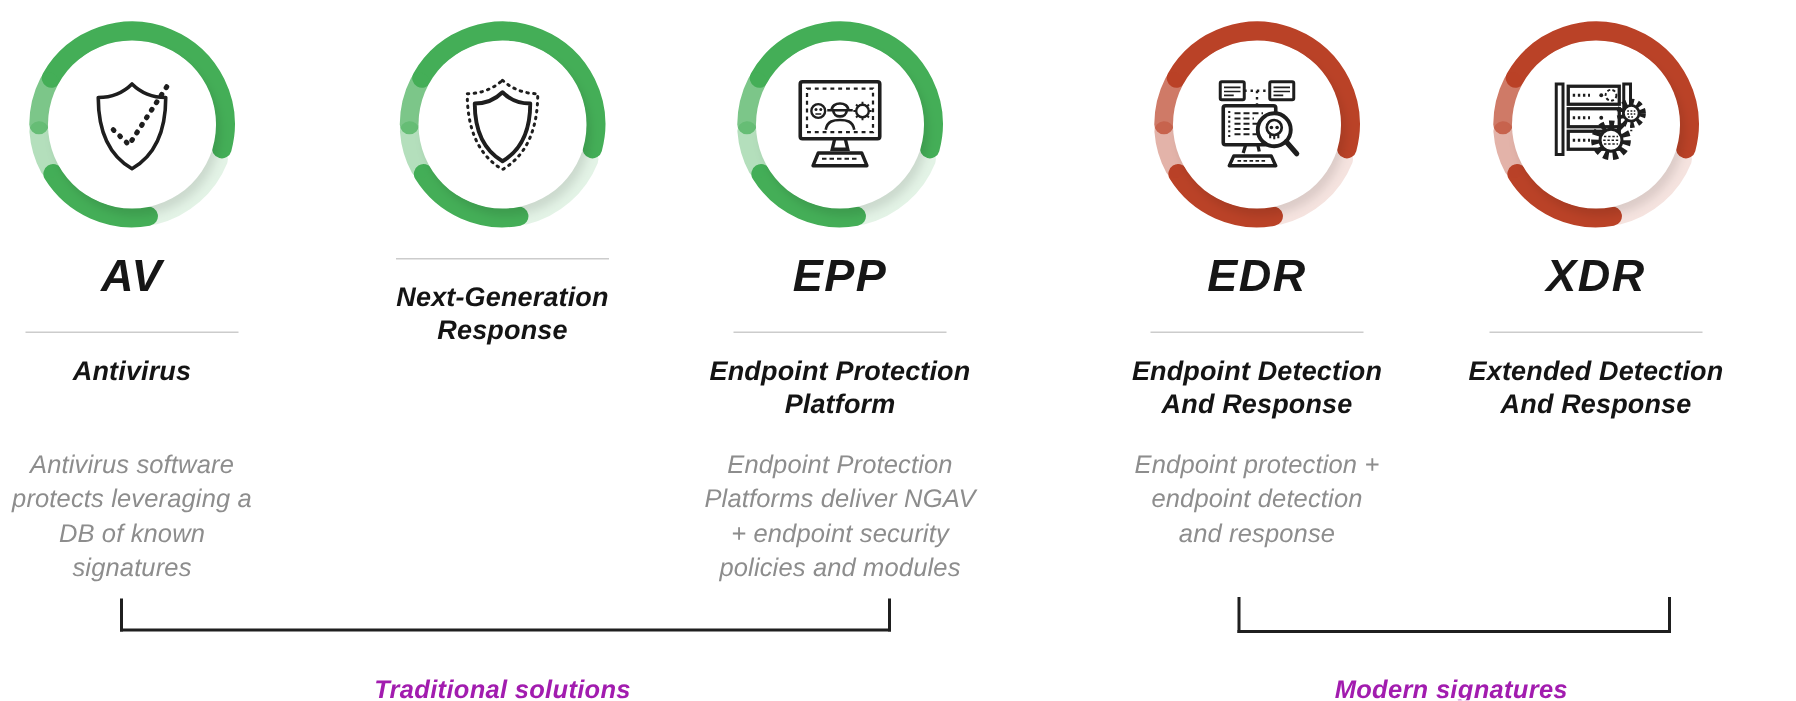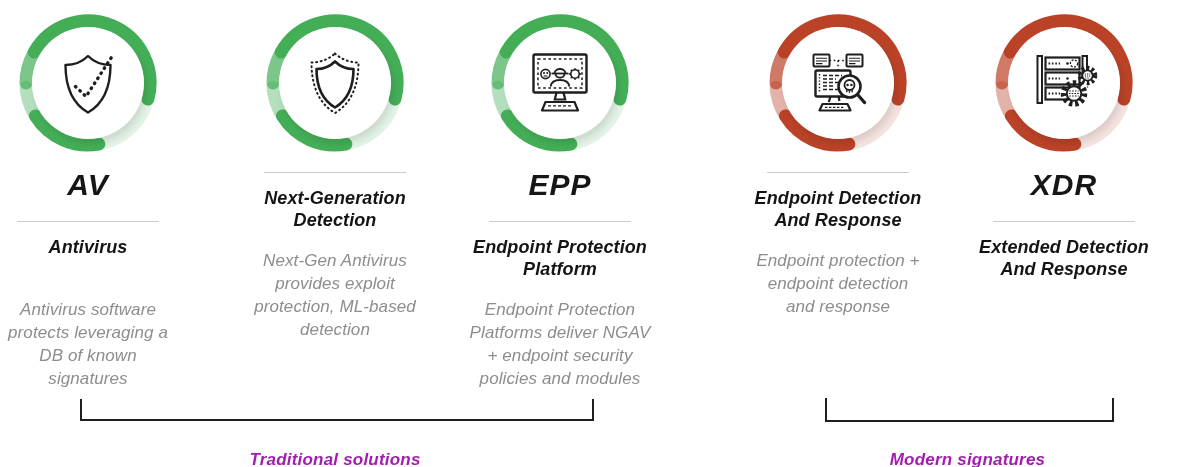--- a/index.html
+++ b/index.html
@@ -88,25 +88,21 @@
         <svg x="30" y="30" width="80" height="80" viewBox="0 0 80 80">
           <g class="icon-art">
             <path d="M40 18.5 C45 23.5 51.5 26 58.5 26 C58.5 42.5 53.5 56.5 40 64.5 C26.5 56.5 21.5 42.5 21.5 26 C28.5 26 35 23.5 40 18.5 Z" stroke-width="2.6" stroke-linejoin="round"></path>
             <path d="M40 10.5 C46.5 16.5 55 19.5 63.5 19.5 C63.5 41.5 57 60 40 70 C23 60 16.5 41.5 16.5 19.5 C25 19.5 33.5 16.5 40 10.5 Z" stroke-width="2" stroke-dasharray="1 3.6" stroke-linecap="round"></path>
           </g>
         </svg>
       </svg>
     </div>
     <div class="divider"></div>
     <h3 class="name">Next-Generation
-Detection</h3>
-    <p class="desc">Next-Gen Antivirus
-provides exploit
-protection, ML-based
-detection</p>
+Response</h3>
   </section>
 
   <section class="col" style="left:450px">
     <div class="ring-wrap">
       <svg width="140" height="140" viewBox="0 0 140 140">
         <g class="arcs">
           <path class="arc" d="M16.3 39 A62 62 0 0 1 129.9 86.1" stroke="#44ae57"></path>
           <path class="arc" opacity="0.15" d="M127.5 93.2 A62 62 0 0 1 85 130.2" stroke="#44ae57"></path>
           <path class="arc" d="M80.8 131.1 A62 62 0 0 1 17.4 102.9" stroke="#44ae57"></path>
           <path class="arc" opacity="0.4" d="M15.3 99.1 A62 62 0 0 1 8.1 74.3" stroke="#44ae57"></path>
@@ -178,20 +174,21 @@
             <circle cx="51.5" cy="43.5" r="11" fill="#ffffff" stroke-width="2.6"></circle>
             <path d="M59.5 51.5 L66.5 59.5" stroke-width="3.4" stroke-linecap="round"></path>
             <circle cx="51.5" cy="42" r="5" stroke-width="1.8"></circle>
             <circle cx="49.6" cy="42" r="1.2" fill="#1e1e1e" stroke="none"></circle>
             <circle cx="53.4" cy="42" r="1.2" fill="#1e1e1e" stroke="none"></circle>
             <path d="M48.8 46.8 V49.2 M51.5 47.4 V49.8 M54.2 46.8 V49.2" stroke-width="1.4"></path>
           </g>
         </svg>
       </svg>
     </div>
+    <h2 class="acronym">EDR</h2>
     <div class="divider"></div>
     <h3 class="name">Endpoint Detection
 And Response</h3>
     <p class="desc">Endpoint protection +
 endpoint detection
 and response</p>
   </section>
 
   <section class="col" style="left:954px">
     <div class="ring-wrap">

